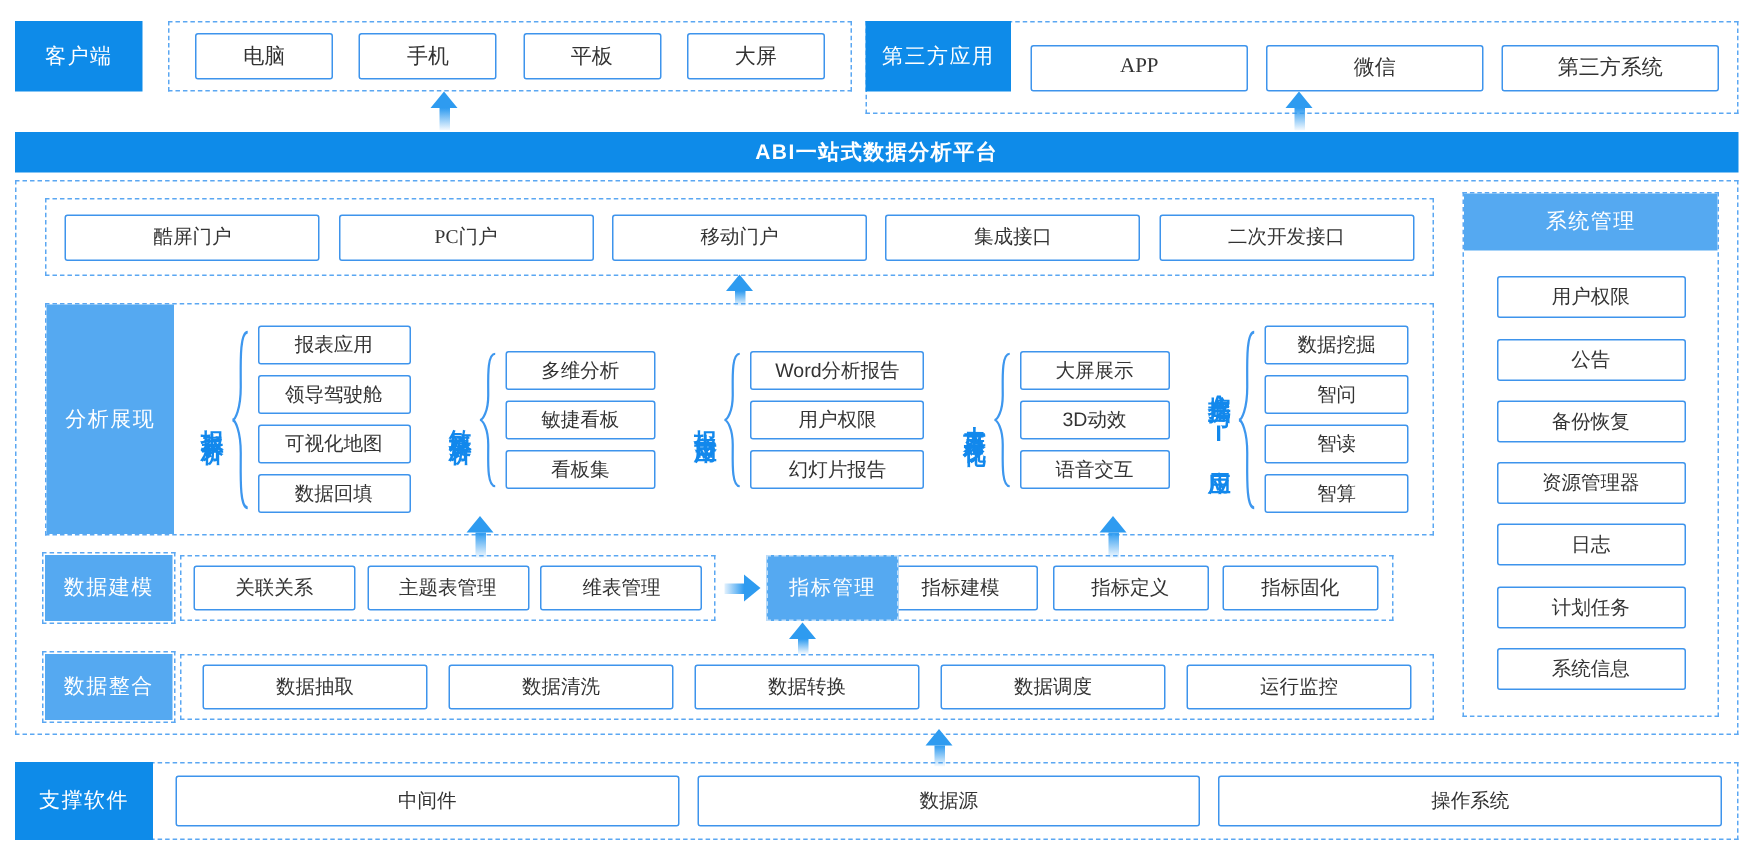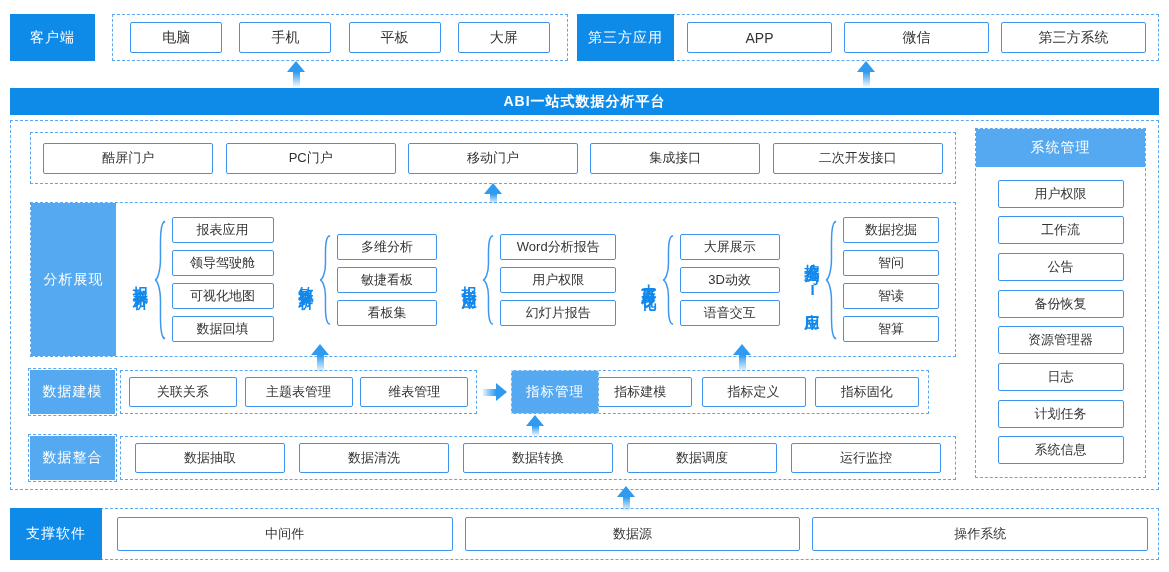--- a/index.html
+++ b/index.html
@@ -6,21 +6,21 @@
     --primary:#0E8BE9; --light:#55A9F1; --dash:#5BA7F2; --border:#3E94EC;
     --groupc:#1288EC; --arrow:#2E9BF0; --textc:#333333;
   }
   *{box-sizing:border-box;margin:0;padding:0;}
   body{background:#ffffff;font-family:"Liberation Sans","DejaVu Sans",sans-serif;}
   .canvas{position:relative;width:1169px;height:572px;background:#fff;overflow:hidden;}
   .abs{position:absolute;}
   .solid{background:var(--primary);color:#fff;display:flex;align-items:center;justify-content:center;font-size:14px;letter-spacing:1px;}
   .lightsolid{background:var(--light);color:#fff;display:flex;align-items:center;justify-content:center;font-size:14px;letter-spacing:1px;}
   .dashbox{border:1.5px dashed var(--dash);}
-  .hlist{display:flex;align-items:center;justify-content:space-evenly;}
+  .hlist{display:flex;align-items:center;justify-content:space-evenly;font-family:Liberation Serif, serif;}
   .wbox{background:#fff;border:1px solid var(--border);color:var(--textc);display:flex;align-items:center;justify-content:center;font-size:13px;border-radius:2px;}
   .banner{font-weight:bold;}
   
   .acontent{position:absolute;left:85px;top:0;right:0;bottom:0;display:flex;align-items:center;justify-content:space-between;padding:0 16px;}
   .agroup{display:flex;align-items:center;gap:5px;}
   .vlabel{writing-mode:vertical-rl;text-orientation:upright;font-weight:bold;color:var(--groupc);font-size:15px;letter-spacing:3px;line-height:1.1;}
   .brace{width:13px;flex:0 0 13px;}
   .vstack{display:flex;flex-direction:column;gap:7px;border-radius:12px;}
   .sbox{height:26px;padding:0 8px;font-size:13px;}
   
@@ -46,21 +46,21 @@
 
   <div class="abs solid" style="left:10px;top:14px;width:85px;height:47px">客户端</div>
   <div class="abs dashbox hlist" style="left:112px;top:14px;width:456px;height:47px">
 
   <div class="wbox" style="width:92px;height:31px;font-size:14px">电脑</div>
       <div class="wbox" style="width:92px;height:31px;font-size:14px">手机</div>
       <div class="wbox" style="width:92px;height:31px;font-size:14px">平板</div>
       <div class="wbox" style="width:92px;height:31px;font-size:14px">大屏</div>
     </div>
 
-  <div class="abs dashbox hlist" style="left:577px;top:14px;width:582px;height:47px;padding-left:97px">
+  <div class="abs dashbox hlist" style="left:577px;top:14px;width:582px;height:62px;padding-left:97px">
 
   <div class="wbox" style="width:145px;height:31px;font-size:14px">APP</div>
       <div class="wbox" style="width:145px;height:31px;font-size:14px">微信</div>
       <div class="wbox" style="width:145px;height:31px;font-size:14px">第三方系统</div>
     </div>
   <div class="abs solid z2" style="left:577px;top:14px;width:97px;height:47px">第三方应用</div>
 
   <div class="arrow-up" style="left:287px;top:61px;height:26px">
       <div class="head"></div>
       <div class="tail"></div>
@@ -203,21 +203,20 @@
       <div class="wbox" style="width:150px;height:30px">数据转换</div>
       <div class="wbox" style="width:150px;height:30px">数据调度</div>
       <div class="wbox" style="width:150px;height:30px">运行监控</div>
     </div>
 
   <div class="abs dashbox syscol" style="left:975px;top:128px;width:171px;height:350px">
     <div class="lightsolid syshead">系统管理</div>
     <div class="sysitems">
 
     <div class="wbox sysbox">用户权限</div>
-        <div class="wbox sysbox">工作流</div>
         <div class="wbox sysbox">公告</div>
         <div class="wbox sysbox">备份恢复</div>
         <div class="wbox sysbox">资源管理器</div>
         <div class="wbox sysbox">日志</div>
         <div class="wbox sysbox">计划任务</div>
         <div class="wbox sysbox">系统信息</div>
       </div>
   </div>
 
   <div class="arrow-up" style="left:617px;top:486px;height:25px">

